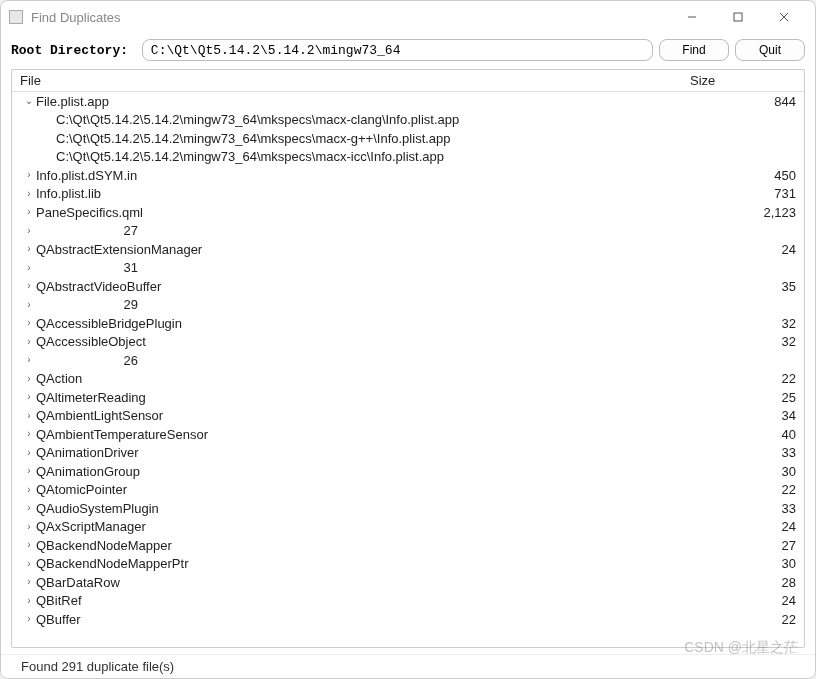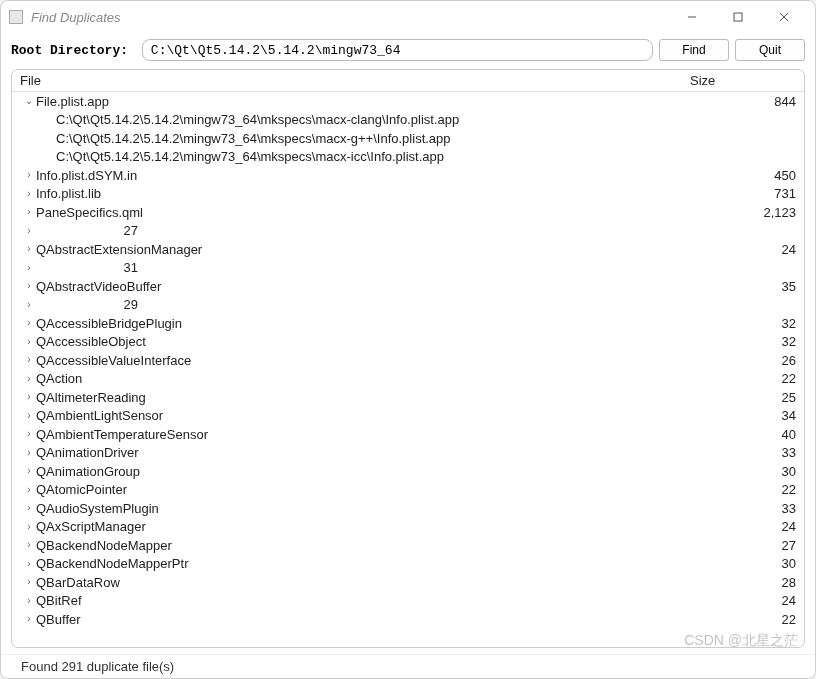--- a/index.html
+++ b/index.html
@@ -29,21 +29,21 @@
   background: #fff;
   color: #888;
   font-size: 13px;
 }
 .titlebar .app-icon {
   width: 14px; height: 14px;
   border: 1px solid #aaa;
   background: #e8e8e8;
   margin-right: 8px;
 }
-.titlebar .title { flex: 1; font-style: italic; }
+.titlebar .title { flex: 1; }
 .win-controls { display: flex; }
 .win-btn {
   width: 46px; height: 32px;
   display: flex; align-items: center; justify-content: center;
   color: #555; font-size: 10px;
 }
 .win-btn svg { stroke: #555; stroke-width: 1; fill: none; }
 .toolbar {
   display: flex;
   align-items: center;
@@ -64,31 +64,31 @@
   border-radius: 8px;
   padding: 0 8px;
   font-family: "Courier New", monospace;
   font-size: 13px;
   background: #fff;
 }
 .btn {
   height: 22px;
   min-width: 70px;
   border: 1px solid #bbb;
-  border-radius: 3px;
+  border-radius: 8px;
   background: #fdfdfd;
   font-size: 12px;
   padding: 0 14px;
   cursor: pointer;
 }
 .tree-wrap {
   flex: 1;
   margin: 0 10px 6px 10px;
   border: 1px solid #ccc;
-  border-radius: 7px;
+  border-radius: 2px;
   display: flex;
   flex-direction: column;
   overflow: hidden;
 }
 .tree-header {
   display: flex;
   height: 22px;
   align-items: center;
   border-bottom: 1px solid #e0e0e0;
   font-size: 13px;
@@ -126,21 +126,21 @@
   display: flex;
   align-items: center;
   padding: 0 20px;
   font-size: 13px;
   color: #333;
   border-top: 1px solid #eee;
   background: #fff;
 }
 .watermark {
   position: absolute;
-  right: 18px; bottom: 29px;
+  right: 18px; bottom: 22px;
   color: rgba(120,120,120,0.45);
   font-size: 14px;
   pointer-events: none;
 }
 
 .tree-body::-webkit-scrollbar { width: 14px; }
 .tree-body::-webkit-scrollbar-thumb { background: #cfcfcf; border-radius: 7px; border: 3px solid #fff; }
 .tree-body::-webkit-scrollbar-track { background: #fff; }
 </style>
 </head>
@@ -242,21 +242,20 @@
           <span class="label">QAccessibleBridgePlugin</span>
           <span class="size">32</span>
         </div>
         <div class="row indent1">
           <span class="arrow">›</span>
           <span class="label">QAccessibleObject</span>
           <span class="size">32</span>
         </div>
         <div class="row indent1">
           <span class="arrow">›</span>
-          <span class="label">QAccessibleValueInterface</span>
           <span class="size">26</span>
         </div>
         <div class="row indent1">
           <span class="arrow">›</span>
           <span class="label">QAction</span>
           <span class="size">22</span>
         </div>
         <div class="row indent1">
           <span class="arrow">›</span>
           <span class="label">QAltimeterReading</span>

